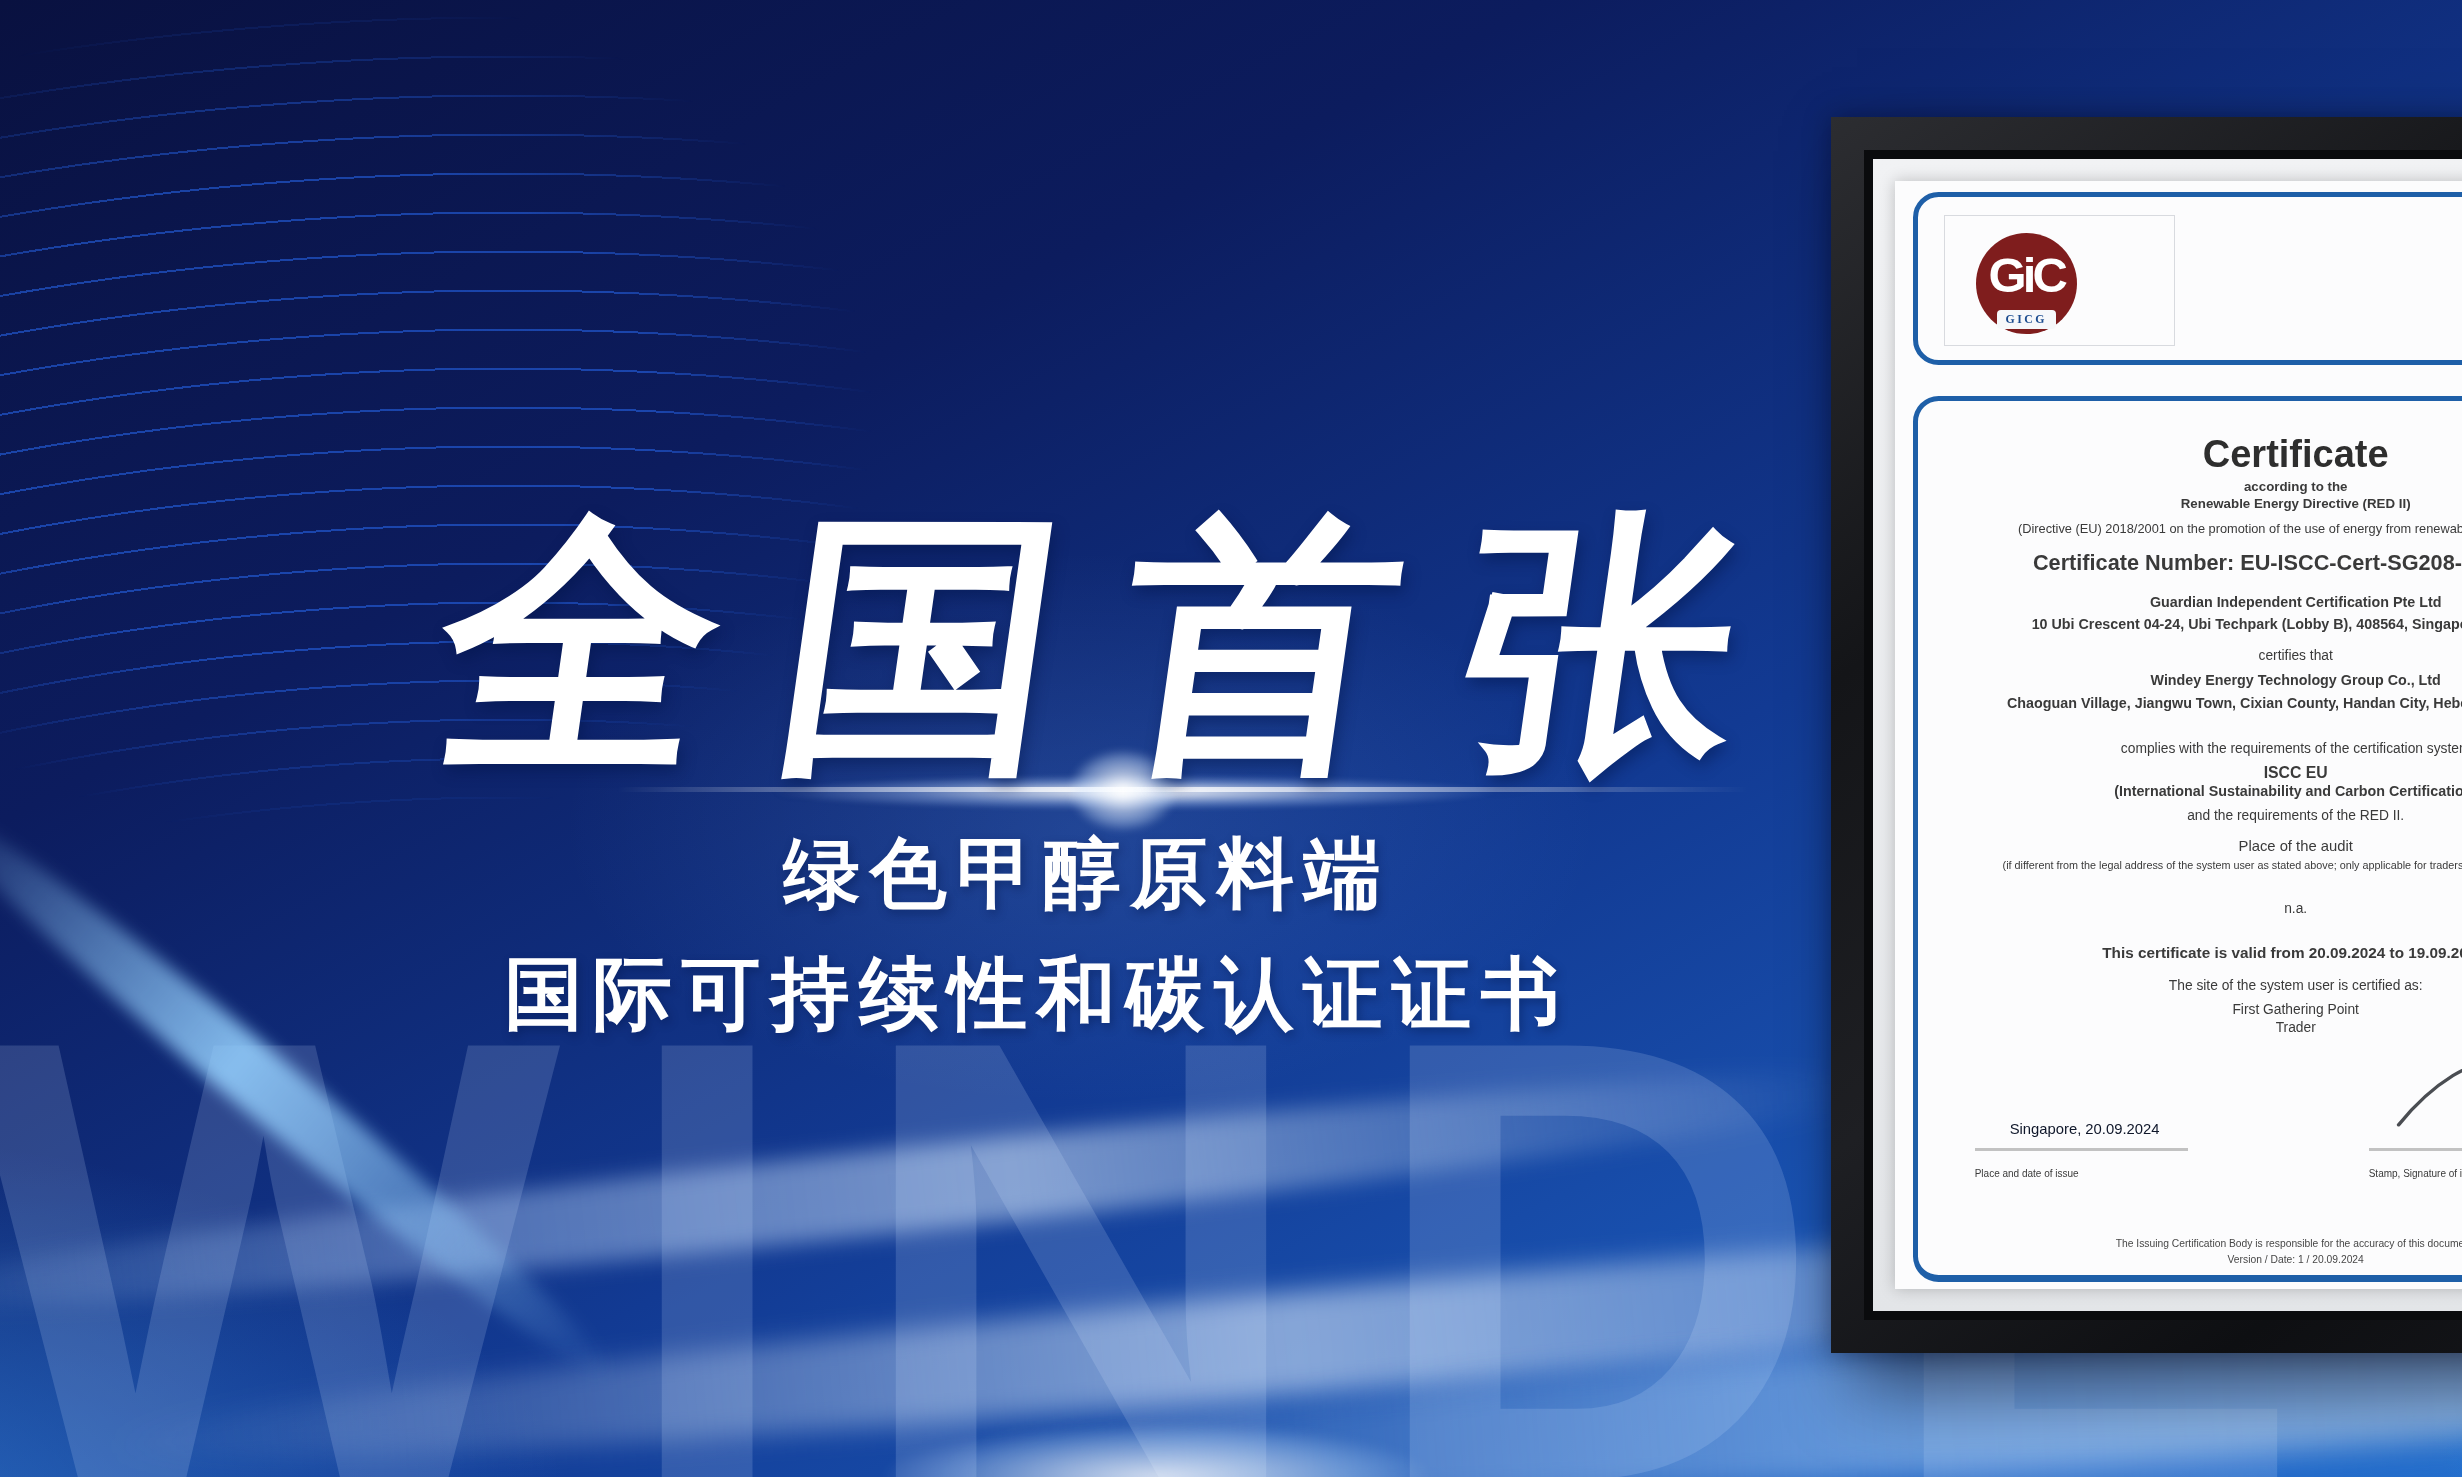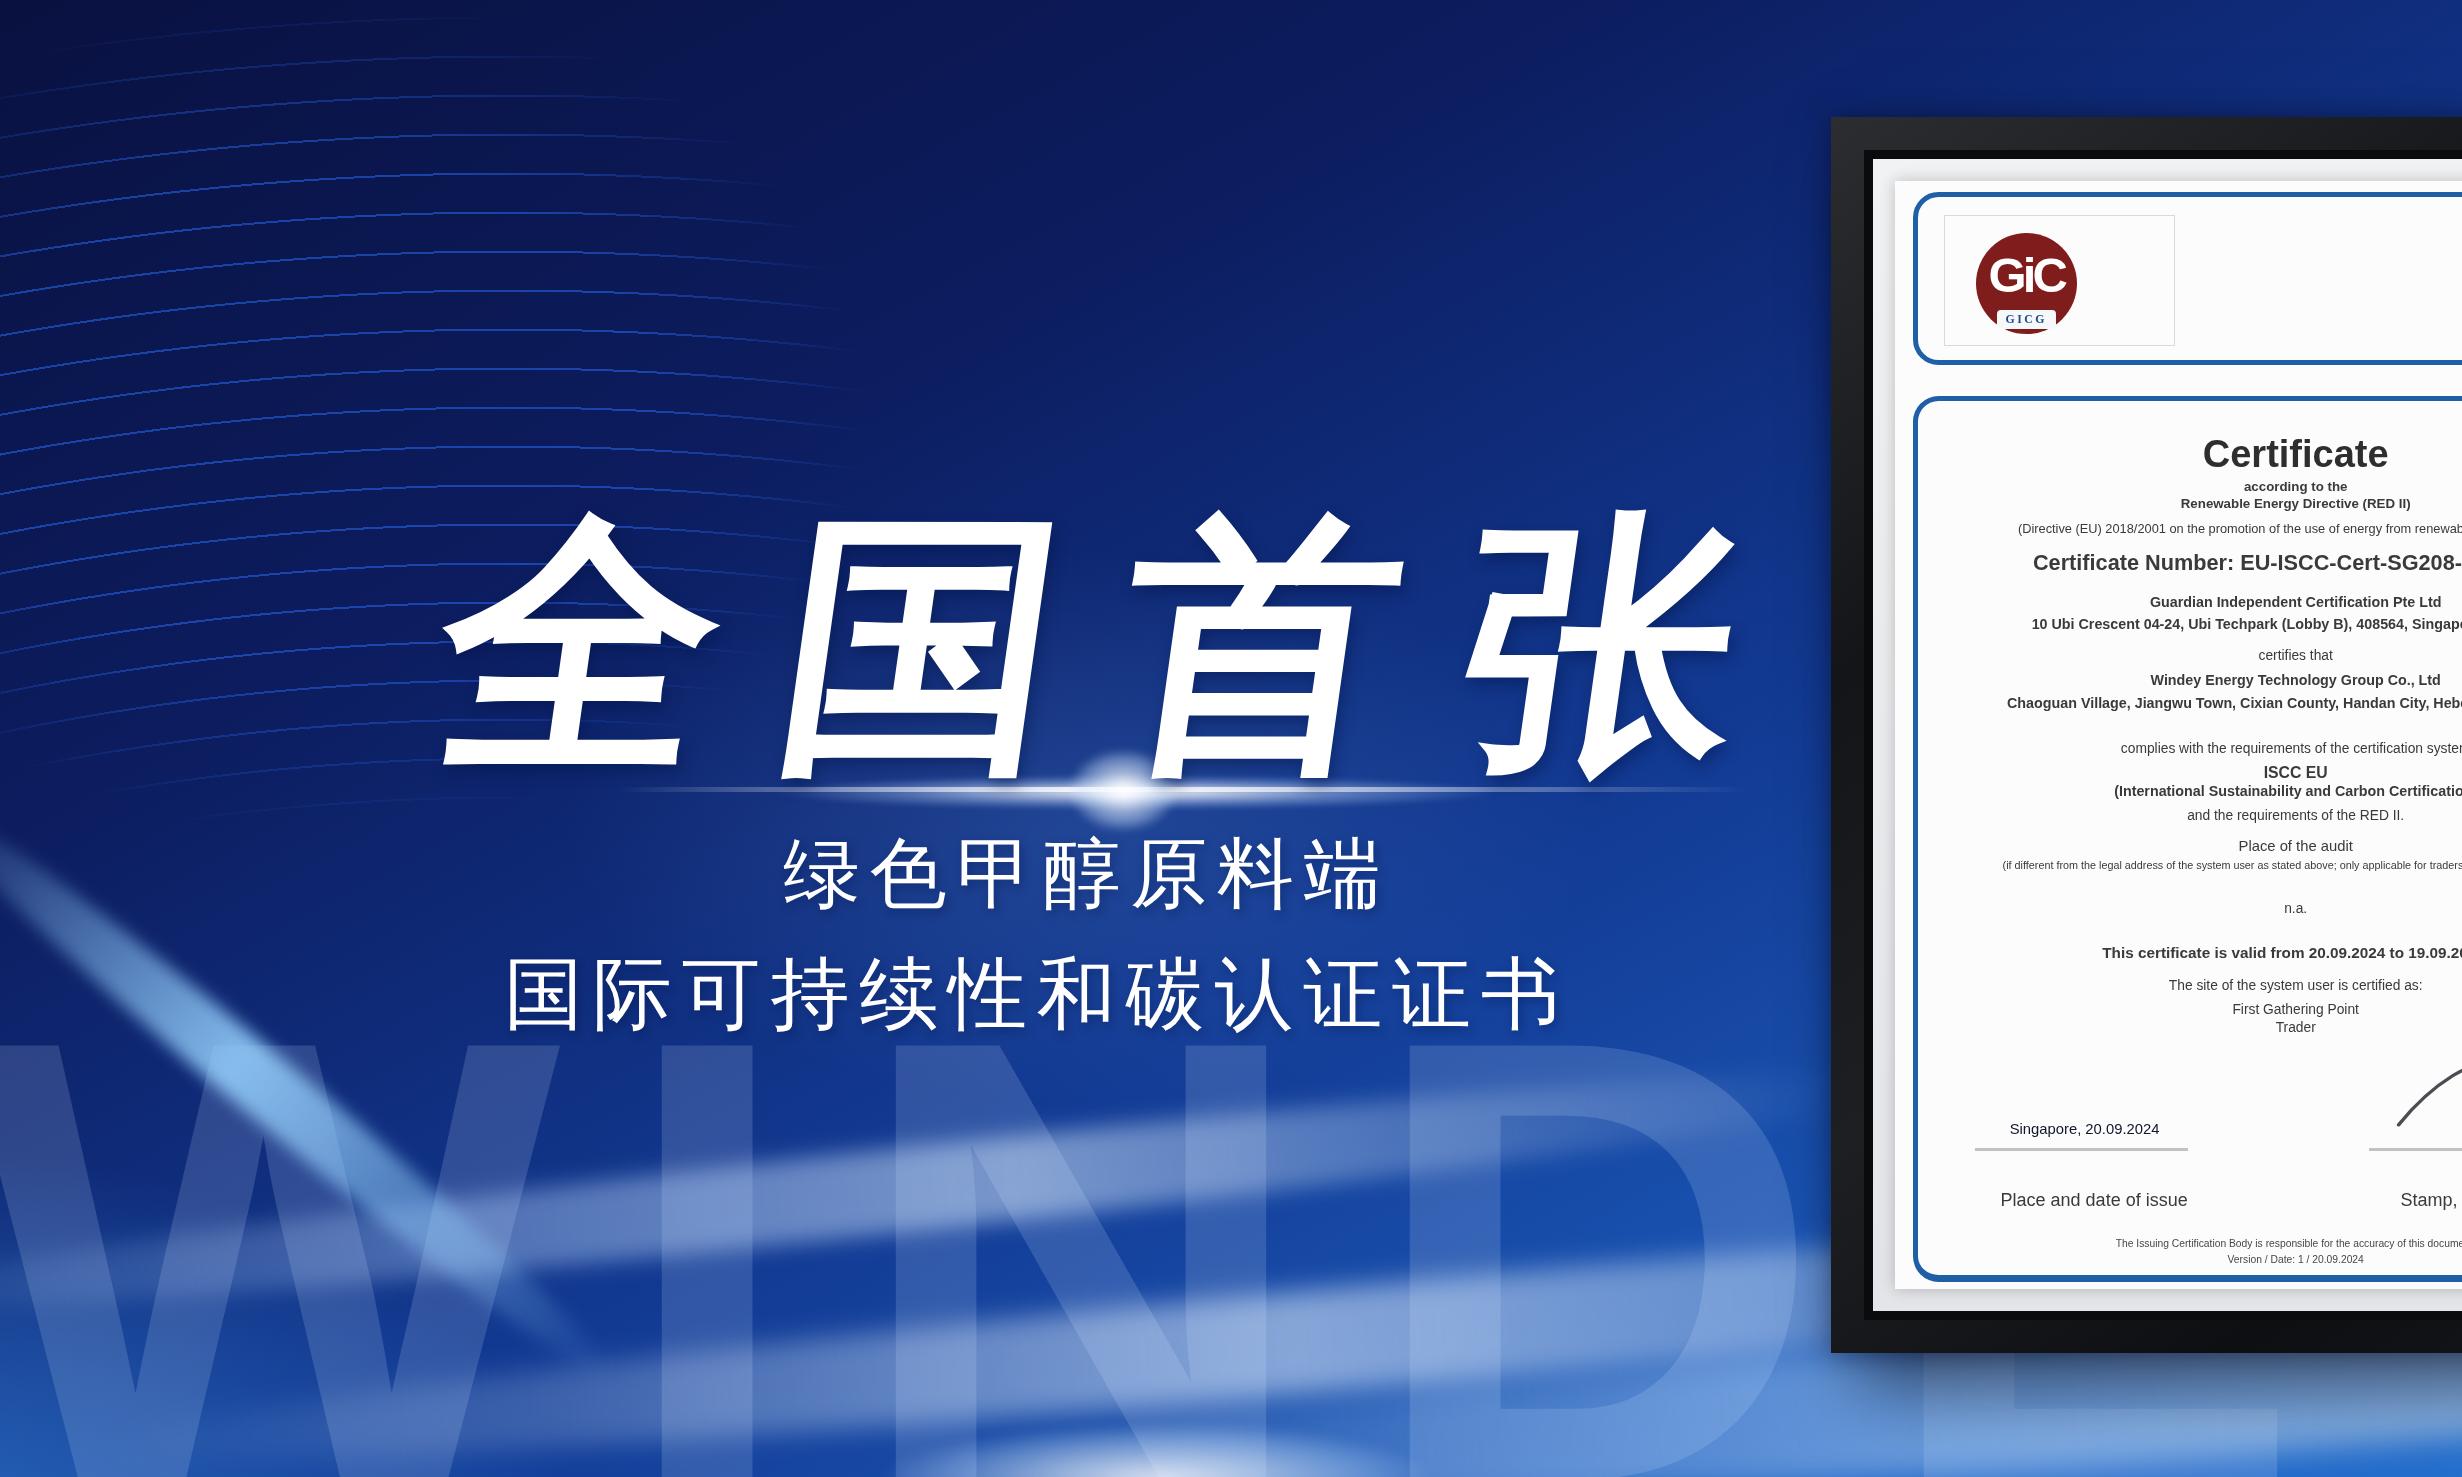--- a/index.html
+++ b/index.html
@@ -52,21 +52,21 @@
       background:radial-gradient(closest-side,rgba(255,255,255,.95),rgba(210,230,255,.4) 55%,transparent 75%);filter:blur(3px);}
   .flare-line{position:absolute;left:616px;top:787px;width:1182px;height:4.9px;
       background:linear-gradient(90deg,transparent,rgba(255,255,255,.85) 42%,transparent 96%);filter:blur(0.5px);}
   .glow-bottom{position:absolute;left:788px;top:1404px;width:739px;height:148px;border-radius:50%;
       background:radial-gradient(closest-side,rgba(255,255,255,.8),rgba(200,228,255,.3) 55%,transparent 75%);filter:blur(4.9px);}
 
   
   .headline{position:absolute;left:443px;top:507px;font-size:276px;line-height:1;
       font-weight:bold;color:#ffffff;letter-spacing:64px;white-space:nowrap;
       transform:skewX(-8deg);text-shadow:3.9px 6.9px 14.8px rgba(0,20,70,.45);}
-  .sub{position:absolute;font-weight:normal;color:#ffffff;white-space:nowrap;
+  .sub{position:absolute;font-weight:bold;color:#ffffff;white-space:nowrap;
       text-shadow:2.5px 4.4px 9.8px rgba(0,20,70,.4);text-align:right;}
   .sub1{left:783px;top:823px;font-size:77px;letter-spacing:9.8px;}
   .sub2{left:504px;top:942px;font-size:79px;letter-spacing:9.8px;}
 
   
   .frame{position:absolute;left:1831px;top:117px;width:929px;height:1236px;
       background:linear-gradient(145deg,#2c2d31 0%,#141518 30%,#1e1f23 55%,#0e0f12 80%,#17181c 100%);
       box-shadow:24.6px 34px 69px rgba(0,0,15,.55), 0 0 24.6px rgba(0,0,20,.35);}
   .rabbet{position:absolute;inset:33px;background:#0a0b0d;}
   .mat{position:absolute;inset:42px;background:linear-gradient(180deg,#f1f2f4,#e3e5e8);}
@@ -81,21 +81,21 @@
   .gic-circle{position:absolute;left:58px;top:36px;width:101px;height:101px;border-radius:50%;
       background:#7f1d1d;color:#ffffff;text-align:center;}
   .gic-mono{font-size:49px;font-weight:bold;line-height:84px;letter-spacing:-3.9px;}
   .gic-pill{position:absolute;left:21px;bottom:4.9px;width:59px;height:18.7px;background:#f6f8fa;border-radius:3.9px;
       color:#1b4c8f;font-size:11.8px;font-weight:bold;letter-spacing:2.5px;line-height:18.7px;font-family:Liberation Serif, serif;}
 
   .cl{position:absolute;left:0;width:100%;text-align:center;line-height:1.25;color:#3a3a3a;}
   .b{font-weight:bold;}
   .note{left:50%;transform:translateX(-50%);width:660px;}
   .sig-line{position:absolute;top:747px;height:2.5px;background:#c2c2c2;}
-  .sig-label{position:absolute;top:767px;font-size:18px;text-align:right;color:#3a3a3a;margin-top:22px;}
+  .sig-label{position:absolute;top:767px;font-size:10px;text-align:left;color:#3a3a3a;}
   .sig-value{position:absolute;left:92px;top:720px;font-size:14.8px;color:#0f172a;}
   .sig-svg{position:absolute;left:473px;top:655px;}
 </style>
 </head>
 <body>
 
 <div class="stage">
 
   <div class="bg"></div>
   <div class="arcs"></div>

